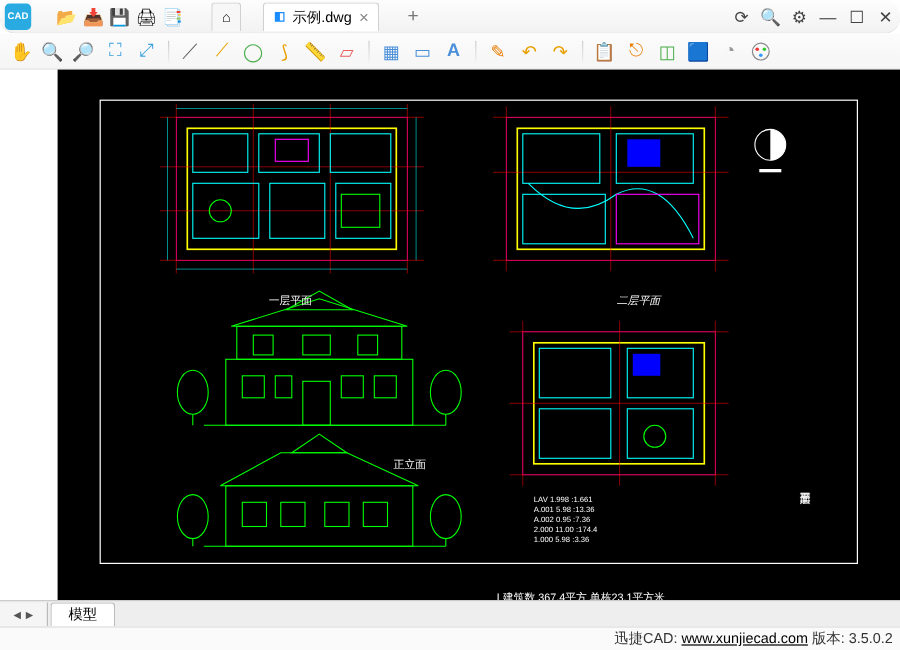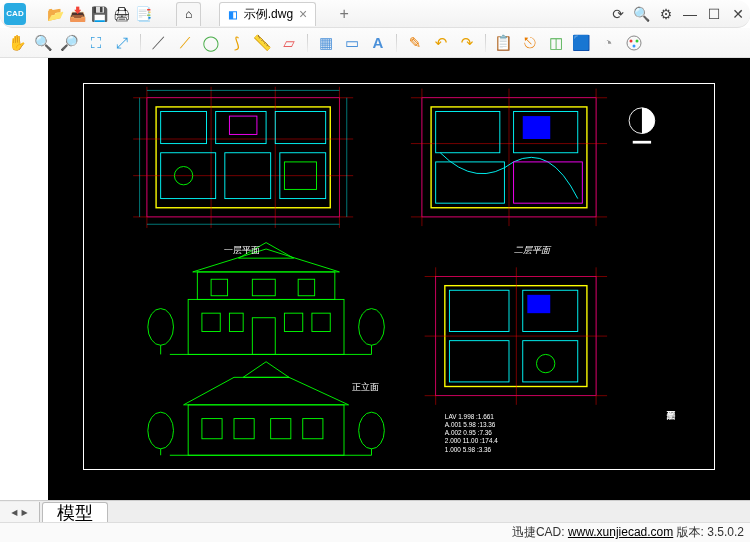--- a/index.html
+++ b/index.html
@@ -16,21 +16,21 @@
 .win-btn { width: 16px; height: 16px; display: inline-flex; align-items: center; justify-content: center; font-size: 14px; cursor: pointer; color: #444; }
 .toolbar { height: 30px; display: flex; align-items: center; gap: 6px; padding: 0 8px; background: linear-gradient(#fcfcfc,#f5f5f5); border-bottom: 1px solid #e0e0e0; }
 .tb-sep { width: 1px; height: 18px; background: linear-gradient(#ccc,#eee); margin: 0 2px; }
 .tb-btn { width: 20px; height: 20px; display: inline-flex; align-items: center; justify-content: center; cursor: pointer; font-size: 15px; position: relative; }
 svg { display: block; }
 .canvas { flex: 1; background: #000; position: relative; overflow: hidden; margin-left: 48px; }
 .drawing { position: absolute; inset: 25px 35px 30px 35px; border: 1px solid #fff; }
 .bottom-tabs { height: 22px; display: flex; align-items: flex-end; background: #eee; border-top: 1px solid #ccc; }
 .bottom-tabs .btab-lead { width: 40px; height: 20px; border-right: 1px solid #bbb; background: #f5f5f5; display:flex;align-items:center;justify-content:center;gap:4px;}
 .bottom-tabs .btab-lead .tri{font-size:8px;color:#555;}
-.btab { height: 20px; padding: 0 14px; background: #fff; border: 1px solid #bbb; border-bottom: none; border-radius: 3px 3px 0 0; font-size: 18px; display: flex; align-items: center; margin-left: 2px; cursor: pointer; }
+.btab { height: 20px; padding: 0 14px; background: #fff; border: 1px solid #bbb; border-bottom: none; border-radius: 3px 3px 0 0; font-size: 12px; display: flex; align-items: center; margin-left: 2px; cursor: pointer; }
 .status { height: 20px; display: flex; align-items: center; font-size: 12px; padding: 0 6px; background: #fafafa; border-top: 1px solid #ddd; color: #333; }
 .status .right { margin-left: auto; }
 .status a { color: #000000; text-decoration: underline; }
 .dwg-label { position: absolute; color: #fff; font-size: 9px; }
 </style>
 </head>
 <body>
 
 <div class="tabbar">
   <div class="app-icon">CAD</div>
@@ -218,23 +218,24 @@
         <text x="0" y="0">LAV   1.998   :1.661</text>
         <text x="0" y="9">A.001  5.98   :13.36</text>
         <text x="0" y="18">A.002  0.95   :7.36</text>
         <text x="0" y="27">2.000  11.00  :174.4</text>
         <text x="0" y="36">1.000  5.98   :3.36</text>
       </g>
     </svg>
 
     <div class="dwg-label" style="left:140px; top:160px;">一层平面</div>
     <div class="dwg-label" style="left:430px; top:160px;font-style:italic;">二层平面</div>
-    <div class="dwg-label" style="left:268px; top:297px;">正立面</div>
+    <div class="dwg-label" style="left:244px; top:297px;">正立面</div>
     <div class="dwg-label" style="left:160px; top:428px;">侧立面</div>
     <div class="dwg-label" style="left:580px; top:320px; writing-mode:vertical-rl;">三层平面</div>
+    <div class="dwg-label" style="left:330px; top:408px;">L建筑数  367.4平方  单栋23.1平方米</div>
   </div>
 </div>
 
 <div class="bottom-tabs">
   <div class="btab-lead">
       <span class="tri">◀</span>
       <span class="tri">▶</span>
     </div>
   <div class="btab">模型</div>
 </div>

